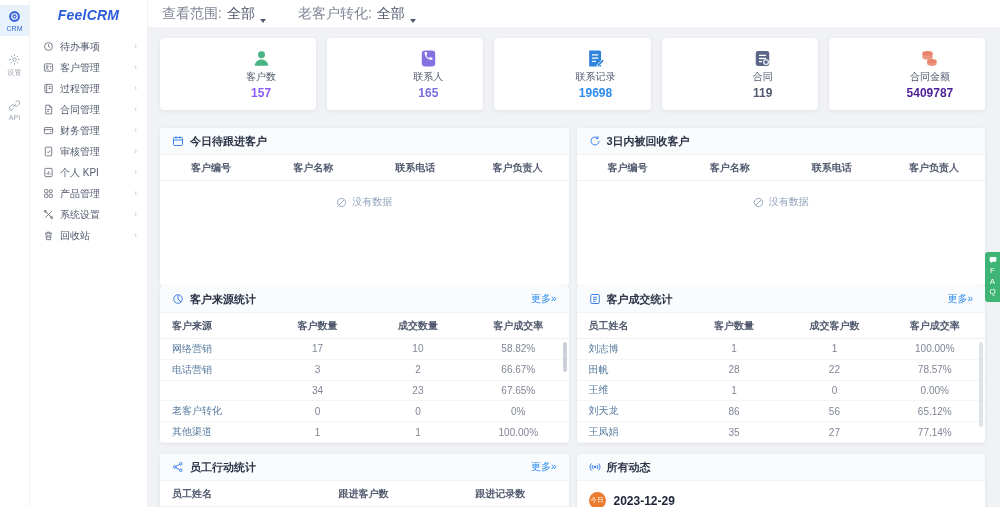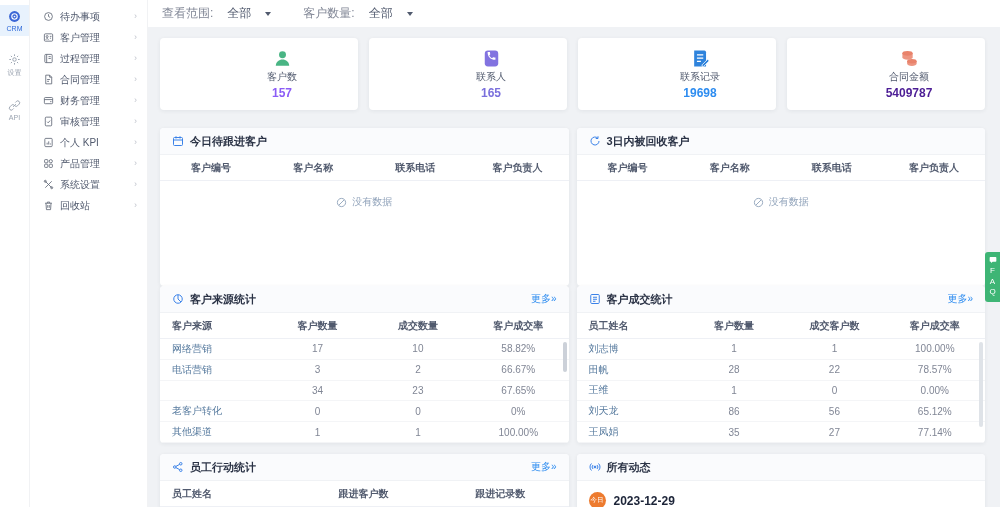--- a/index.html
+++ b/index.html
@@ -18,21 +18,21 @@
   .logo { height:30px; display:flex; align-items:center; justify-content:center; font-style:italic; font-weight:bold; font-size:14px; color:#2b5cd9; letter-spacing:.2px; }
   .menu { padding-top:6px; }
   .menu-item { height:21px; display:flex; align-items:center; padding:0 10px 0 13px; font-size:10px; color:#515a6e; cursor:pointer; }
   .menu-item .mi-icon { width:11px; height:11px; margin-right:6px; color:#5f6675; flex-shrink:0; }
   .menu-item .mi-icon svg { width:11px; height:11px; display:block; }
   .menu-item .chev { margin-left:auto; color:#c0c4cc; font-size:9px; line-height:1; }
 
   
   .main { flex:1; display:flex; flex-direction:column; overflow:hidden; position:relative; }
   .filterbar { height:27px; background:#fff; display:flex; align-items:center; padding:0 14px; gap:32px; flex-shrink:0; }
-  .filter-group { display:flex; align-items:center; gap:14px; font-size:12px; color:#808695; cursor:pointer; }
+  .filter-group { display:flex; align-items:flex-end; gap:5px; font-size:14px; color:#808695; cursor:pointer; }
   .filter-group b { color:#515a6e; font-weight:normal; }
   .caret { width:0; height:0; border-left:3.5px solid transparent; border-right:3.5px solid transparent; border-top:4.5px solid #515a6e; margin-top:1px; }
 
   .content { padding:11px 15px 0 12px; flex:1; overflow:hidden; }
 
   .cards { display:flex; gap:11px; }
   .card { flex:1; background:#fff; border-radius:4px; box-shadow:0 1px 4px rgba(31,45,61,.07); height:72px; display:flex; flex-direction:column; align-items:center; justify-content:center; gap:2px;padding-left:46px; }
   .card-icon svg { width:19px; height:19px; display:block; }
   .card-label { font-size:10px; color:#515a6e; }
   .card-value { font-size:12px; font-weight:bold; }
@@ -92,20 +92,21 @@
       <svg viewBox="0 0 24 24" fill="none" stroke="currentColor" stroke-width="1.8">
         <path d="M9.5 14.5l5-5"></path>
         <path d="M13.5 6.5l2-2a3.5 3.5 0 0 1 5 5l-3 3a3.5 3.5 0 0 1-5 0"></path>
         <path d="M10.5 17.5l-2 2a3.5 3.5 0 0 1-5-5l3-3a3.5 3.5 0 0 1 5 0"></path>
       </svg>
       <span>API</span>
     </div>
   </div>
 
   <div class="sidebar">
+    <div class="logo">FeelCRM</div>
     <div class="menu">
 
       <div class="menu-item">
         <span class="mi-icon">
             <svg viewBox="0 0 24 24" fill="none" stroke="currentColor" stroke-width="1.8">
               <circle cx="12" cy="12" r="8.5"></circle>
               <path d="M12 7v5l3.5 2"></path>
             </svg>
           </span>
         <span>待办事项</span>
@@ -221,21 +222,21 @@
 
   <div class="main">
 
     <div class="filterbar">
       <div class="filter-group">
         <span>查看范围:</span>
         <b>全部</b>
         <span class="caret"></span>
       </div>
       <div class="filter-group">
-        <span>客户数量:</span>
+        <span>老客户转化:</span>
         <b>全部</b>
         <span class="caret"></span>
       </div>
     </div>
 
     <div class="content">
 
       <div class="cards">
 
         <div class="card">
@@ -265,20 +266,31 @@
             <svg viewBox="0 0 24 24">
                 <path d="M4 2h13a2 2 0 0 1 2 2v18H4z" fill="currentColor"></path>
                 <path d="M7.5 7.5h8M7.5 11.5h8M7.5 15.5h5" stroke="#fff" stroke-width="1.6"></path>
                 <path d="M14 20l7-7 2 2-7 7h-2z" fill="currentColor" stroke="#fff" stroke-width="1"></path>
               </svg>
           </span>
           <div class="card-label">联系记录</div>
           <div class="card-value" style="color: rgb(45, 140, 240);">19698</div>
         </div>
 
+        <div class="card">
+          <span class="card-icon" style="color: rgb(90, 101, 135);">
+            <svg viewBox="0 0 24 24">
+                <rect x="3.5" y="2.5" width="17" height="19" rx="3" fill="currentColor"></rect>
+                <path d="M7.5 8h9M7.5 12h9M7.5 16h4" stroke="#fff" stroke-width="1.6"></path>
+                <circle cx="16.5" cy="16.5" r="3" fill="currentColor" stroke="#fff" stroke-width="1.4"></circle>
+              </svg>
+          </span>
+          <div class="card-label">合同</div>
+          <div class="card-value" style="color: rgb(81, 90, 110);">119</div>
+        </div>
 
         <div class="card">
           <span class="card-icon" style="color: rgb(233, 131, 107);">
             <svg viewBox="0 0 24 24" fill="currentColor">
                 <ellipse cx="9.5" cy="5.5" rx="6.5" ry="3"></ellipse>
                 <path d="M3 5.5v5c0 1.7 2.9 3 6.5 3s6.5-1.3 6.5-3v-5z" opacity=".85"></path>
                 <ellipse cx="15" cy="15.5" rx="6" ry="2.8"></ellipse>
                 <path d="M9 15.5v3.2c0 1.5 2.7 2.8 6 2.8s6-1.3 6-2.8v-3.2z" opacity=".85"></path>
               </svg>
           </span>

